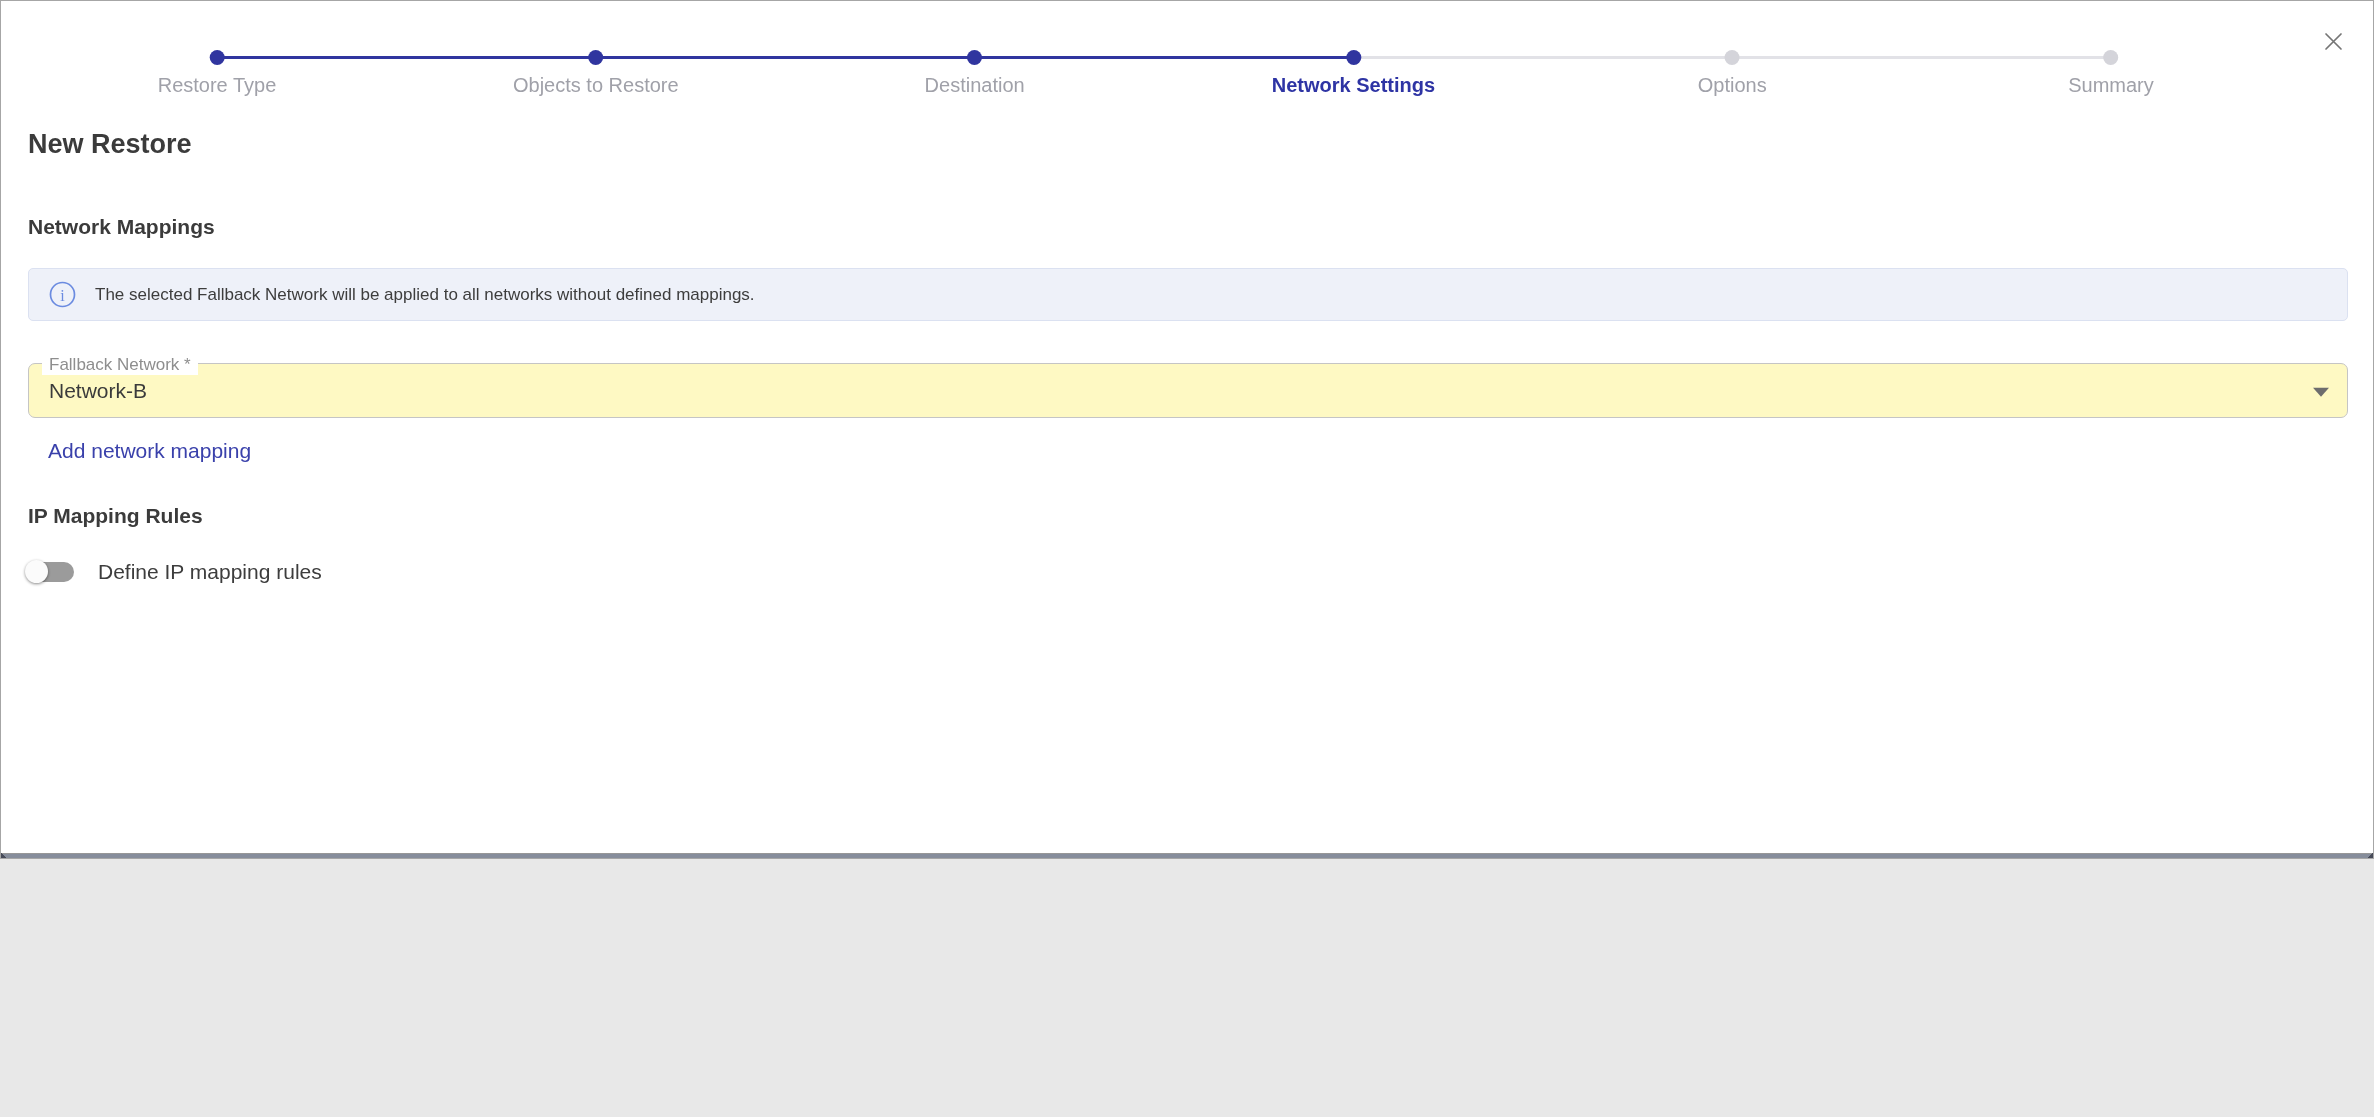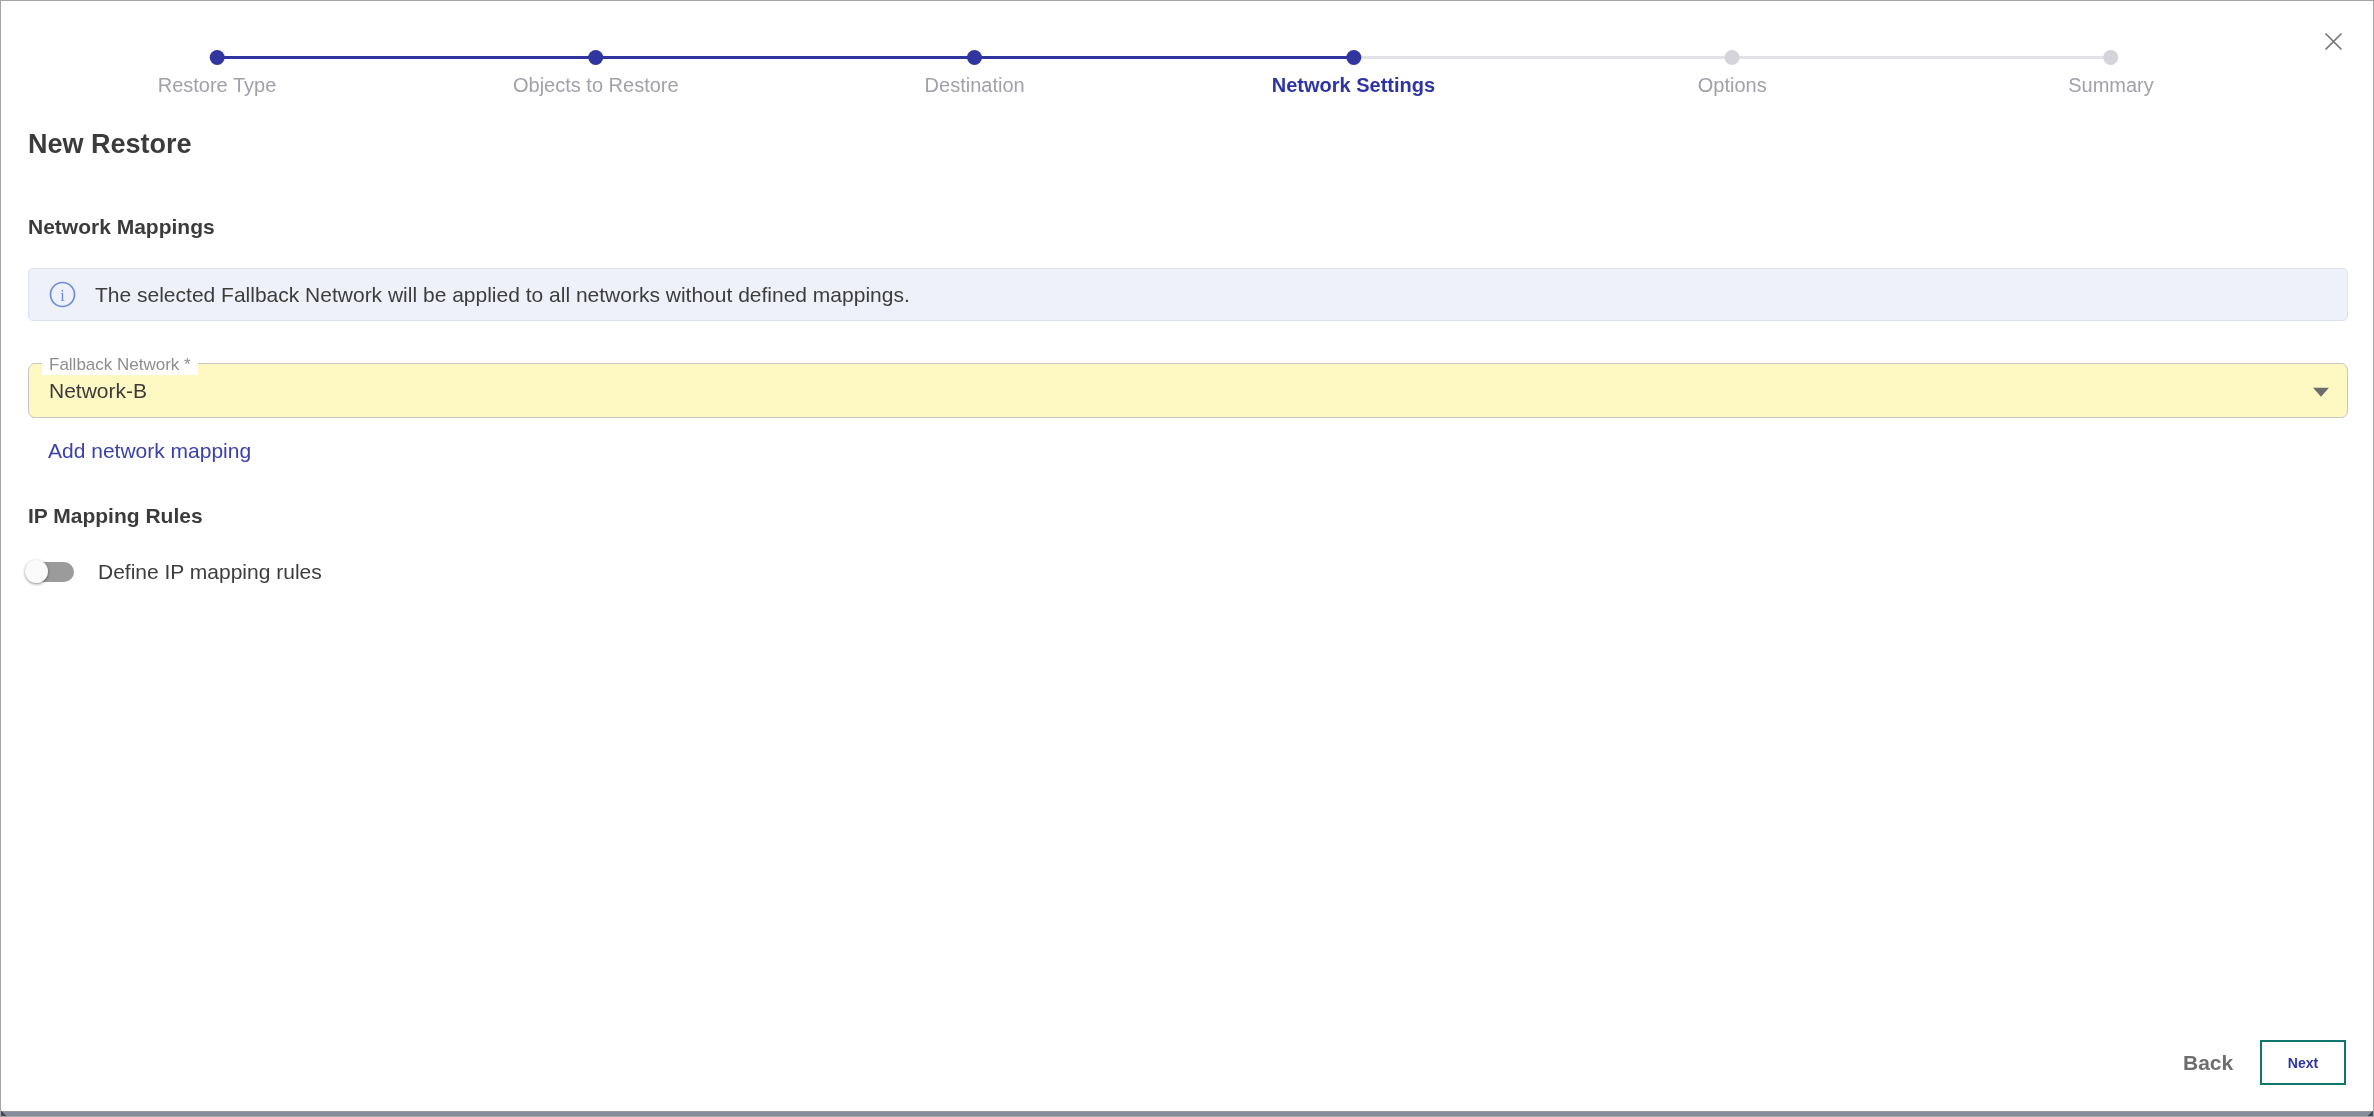--- a/index.html
+++ b/index.html
@@ -10,21 +10,21 @@
     --banner-bg:#eef1f9;
     --banner-border:#dbe1f1;
     --banner-icon:#6b8be0;
     --field-border:#c5c5c5;
     --track:#9b9b9b;
   }
   *{margin:0;padding:0;box-sizing:border-box;}
   html,body{width:2374px;height:1117px;background:#e8e8e8;}
   body{font-family:"Liberation Sans", sans-serif;}
   .screen{
-    position:relative;width:2374px;height:1117px;background:#ffffff;
+    position:relative;width:2374px;height:859px;background:#ffffff;
     border:1px solid #a6a6a6;overflow:hidden;
   }
   .bottom-strip{position:absolute;left:0;right:0;bottom:0;height:5px;background:#868d9b;border-top:1px solid #979797;}
   .corner-mark{position:absolute;bottom:0;width:8px;height:8px;}
   .corner-mark.left{left:0;background:linear-gradient(45deg,#474b59 35%,transparent 36%);}
   .corner-mark.right{right:0;background:linear-gradient(-45deg,#474b59 35%,transparent 36%);}
 
   
   .stepper{position:absolute;left:0;top:0;width:100%;height:110px;}
   .stepper-line{position:absolute;top:55px;height:3px;border-radius:2px;}
@@ -45,21 +45,21 @@
   .subtitle{position:absolute;left:27px;top:170px;font-size:21px;color:#424242;}
   .section-heading{position:absolute;left:27px;font-size:21px;font-weight:bold;color:var(--ink);}
   .heading-network{top:214px;}
   .heading-ip{top:503px;}
 
   
   .banner{position:absolute;left:27px;top:267px;width:2320px;height:53px;
           background:var(--banner-bg);border:1px solid var(--banner-border);border-radius:5px;
           display:flex;align-items:center;padding-left:20px;}
   .banner .info-ic{width:27px;height:27px;flex:0 0 auto;}
-  .banner .txt{margin-left:19px;font-size:21px;color:#3d3d3d;}
+  .banner .txt{margin-left:19px;font-size:17px;color:#3d3d3d;}
 
   
   .select-field{position:absolute;left:27px;top:362px;width:2320px;height:55px;
                 border:1px solid var(--field-border);border-radius:7px;background:#fef9c3;cursor:pointer;}
   .float-label{position:absolute;left:13px;top:-9px;padding:0 7px;background:#fff;
                font-size:17px;color:#8e8e8e;white-space:nowrap;}
   .select-value{position:absolute;left:20px;top:50%;transform:translateY(-50%);
                 font-size:21px;color:var(--ink);}
   .caret{position:absolute;right:18px;top:50%;transform:translateY(-35%);
          width:0;height:0;border-left:8px solid transparent;border-right:8px solid transparent;

